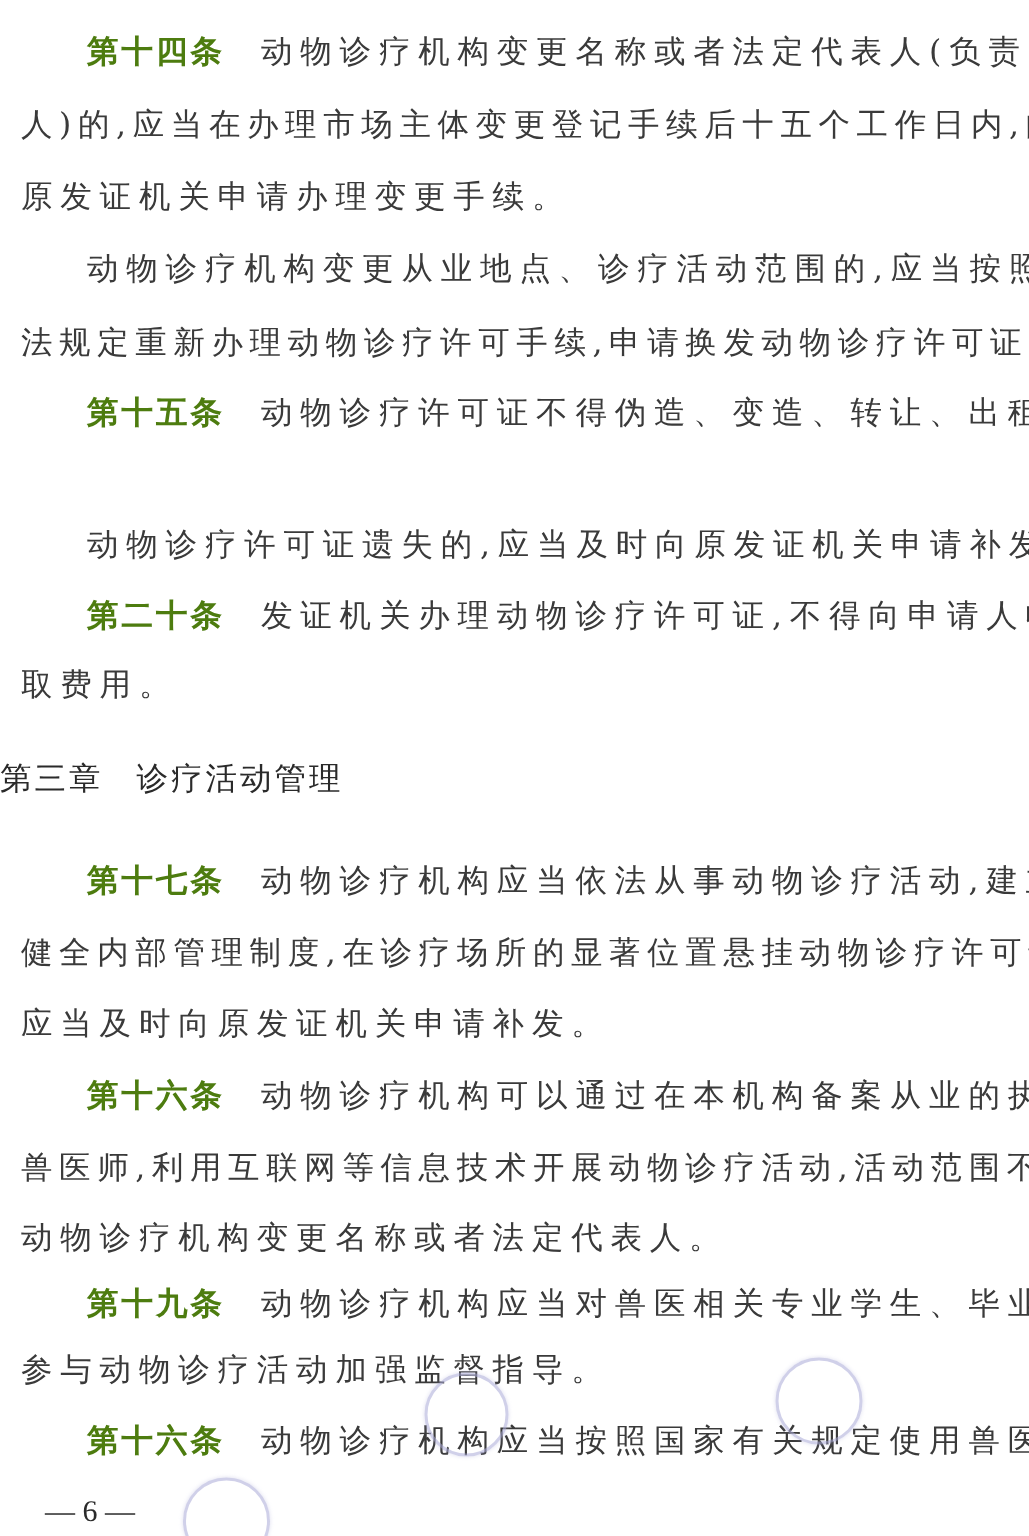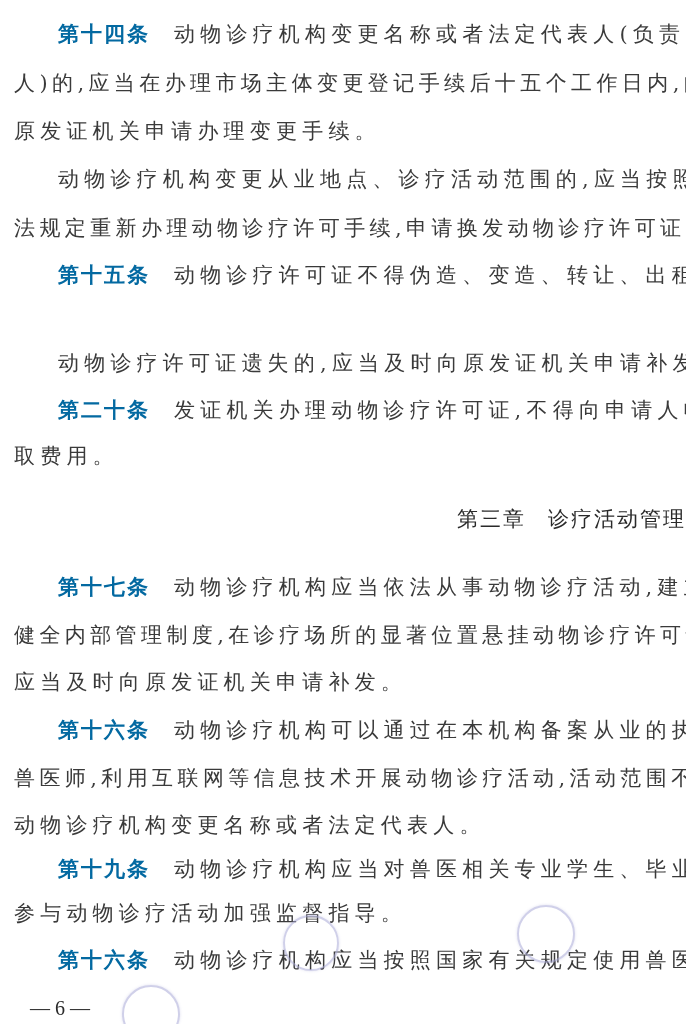--- a/index.html
+++ b/index.html
@@ -8,25 +8,25 @@
     font-family: "DejaVu Serif", "Liberation Serif", serif; color: #2a2a2a;
   }
   .page { position: absolute; left: 0; top: 0; width: 686px; height: 1024px; }
   .line {
     position: absolute; left: 14px; right: 14px; font-size: 21px; line-height: 28px;
     white-space: nowrap; letter-spacing: 5.2px; color: #3a3a3a;
   }
   .line.tight { letter-spacing: 4.4px; }
   .indent { left: 58px; }
   .art {
-    font-family: "DejaVu Sans", "Liberation Sans", sans-serif; font-weight: bold; color: #0369a1;
+    font-family: "DejaVu Sans", "Liberation Sans", sans-serif; font-weight: bold; color: #4d7c0f;
     letter-spacing: 2px; margin-right: 24px;
   }
   .chapter {
-    position: absolute; left: 0; right: 0; top: 505px; text-align: right;
+    position: absolute; left: 0; right: 0; top: 505px; text-align: left;
     font-family: "DejaVu Sans", "Liberation Sans", sans-serif; font-size: 21px; line-height: 28px;
     color: #2a2a2a; letter-spacing: 2px;
   }
   .chapter span.gap { display: inline-block; width: 22px; }
   .pageno {
     position: absolute; left: 30px; top: 996px; font-size: 20px; line-height: 24px; color: #2a2a2a;
     font-family: "Liberation Serif", serif;
   }
   .ring {
     position: absolute; border-radius: 50%; border: 2px solid rgba(170,170,215,0.55);

